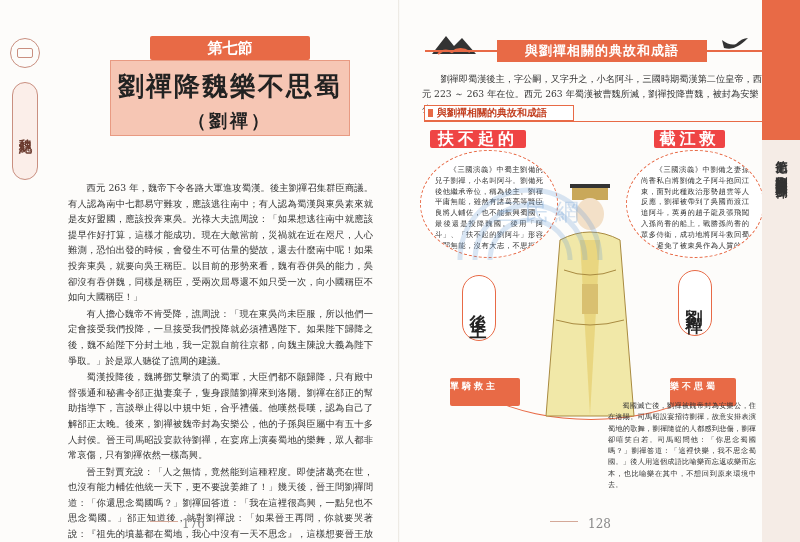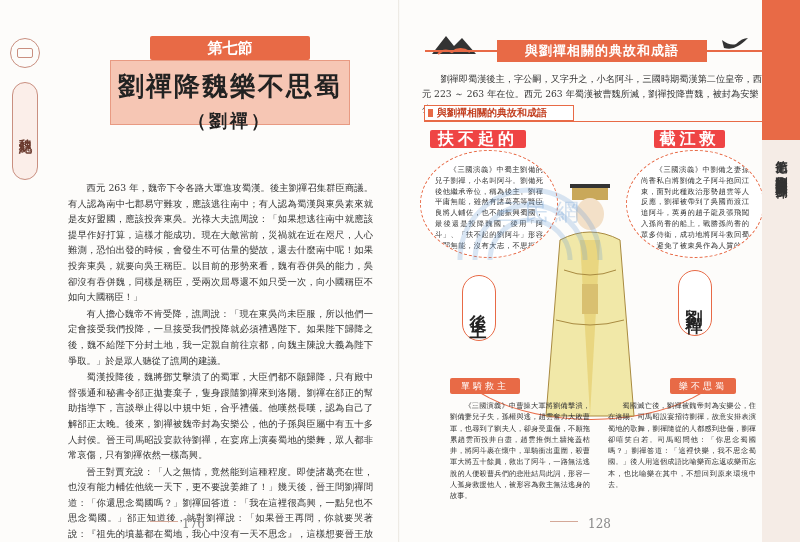--- a/index.html
+++ b/index.html
@@ -8,40 +8,40 @@
   .page{position:absolute;top:0;height:542px;background:#fdfcfa}
   .left{left:0;width:400px}
   .right{left:400px;width:400px}
   .gutter{position:absolute;left:398px;top:0;width:4px;height:542px;background:linear-gradient(90deg,#e8e4dc,#fff,#e8e4dc)}
   
   .book-icon{position:absolute;left:10px;top:38px;width:30px;height:30px;border:1.5px solid #c98f80;border-radius:50%;display:flex;align-items:center;justify-content:center}
   .book-icon span{width:16px;height:10px;border:1.5px solid #c98f80;border-radius:2px}
   .side-tag{position:absolute;left:12px;top:82px;width:26px;height:98px;border:1.5px solid #c98f80;border-radius:13px;background:#fbeee9;display:flex;align-items:center;justify-content:center}
   .side-tag span{writing-mode:vertical-rl;font-size:13px;font-weight:bold;color:#6a3a2e;letter-spacing:2px}
   .chap-label{position:absolute;left:150px;top:36px;width:160px;height:24px;background:#e86a46;color:#fff;font-size:15px;font-weight:bold;text-align:center;line-height:24px;border-radius:2px}
-  .title-box{position:absolute;left:110px;top:60px;width:240px;height:65px;background:#f6c6b4;border:1px solid #e89a82}
+  .title-box{position:absolute;left:110px;top:60px;width:240px;height:76px;background:#f6c6b4;border:1px solid #e89a82}
   .title-box .t1{position:absolute;left:0;right:0;top:8px;text-align:center;font-size:26px;font-weight:bold;color:#222;letter-spacing:2px}
   .title-box .t2{position:absolute;left:0;right:0;top:48px;text-align:center;font-size:18px;font-weight:bold;color:#222;letter-spacing:3px}
   .body-text{position:absolute;left:68px;top:180px;width:305px;font-size:9.3px;line-height:15.6px;color:#333;text-align:justify}
   .body-text p{text-indent:2em;margin-bottom:1px}
   .page-num{position:absolute;top:517px;font-size:12px;color:#888}
   .pn-left{left:182px}
   .pn-right{left:588px}
   .foot-orn{position:absolute;top:521px;width:28px;height:1px;background:#d4a898}
   
   .cloud-icon{position:absolute;left:30px;top:30px;width:48px;height:26px}
   .bird-icon{position:absolute;left:320px;top:36px;width:30px;height:16px}
   .head-bar{position:absolute;left:97px;top:40px;width:210px;height:22px;background:#e86a46;color:#fff;font-size:13px;font-weight:bold;text-align:center;line-height:22px;letter-spacing:1px}
   .head-line{position:absolute;left:25px;top:50px;width:340px;height:2px;background:#e86a46}
   .intro{position:absolute;left:22px;top:71px;width:342px;font-size:9.2px;line-height:15px;color:#333;text-indent:2em}
   .sub-head{position:absolute;left:24px;top:105px;width:150px;height:16px;border:1px solid #e86a46;background:#fff;color:#c23d1e;font-size:10px;font-weight:bold;line-height:14px;padding-left:12px}
   .sub-head:before{content:"";position:absolute;left:3px;top:3px;width:5px;height:8px;background:#e86a46}
   .sub-line{position:absolute;left:24px;top:121px;width:345px;height:1px;background:#e86a46}
   .tag{position:absolute;height:18px;background:#ef4444;color:#fff;font-size:16px;font-weight:bold;text-align:center;line-height:18px;border-radius:2px;letter-spacing:4px}
-  .tag-ft{position:absolute;height:16px;background:#e86a46;color:#fff;font-size:9px;font-weight:normal;text-align:center;line-height:16px;border-radius:2px;letter-spacing:3px}
+  .tag-ft{position:absolute;height:28px;background:#e86a46;color:#fff;font-size:9px;font-weight:bold;text-align:left;line-height:16px;border-radius:2px;letter-spacing:3px}
   .story{position:absolute;width:138px;height:108px;border-radius:50%;background:#fff;border:1px dashed #e86a46;font-size:7.3px;line-height:10.8px;color:#333;padding:14px 14px;text-align:justify;text-indent:2em;overflow:hidden}
   .story-b{position:absolute;font-size:7.2px;line-height:11.3px;color:#333;text-align:justify;text-indent:2em;overflow:hidden}
   .emperor{position:absolute;left:130px;top:180px;width:120px;height:240px}
   .arc-label{position:absolute;width:34px;height:66px;border:1.5px solid #e86a46;border-radius:17px;background:#fff;display:flex;align-items:center;justify-content:center}
   .arc-label span{writing-mode:vertical-rl;font-size:17px;font-weight:bold;color:#222;letter-spacing:8px}
   .arc{position:absolute;border:1.5px solid #e86a46;border-radius:50%}
   .side-strip{position:absolute;left:362px;top:0;width:38px;height:542px;background:#f5ece6}
   .strip-top{position:absolute;left:362px;top:0;width:38px;height:140px;background:#e86a46}
   .strip-text{position:absolute;left:362px;top:150px;width:38px;height:160px;display:flex;justify-content:center}
   .strip-text span{writing-mode:vertical-rl;font-size:12px;font-weight:bold;color:#333;letter-spacing:1px}
@@ -112,21 +112,20 @@
     </svg>
 
     <div class="arc-label" style="left:62px;top:275px">
       <span>後主</span>
     </div>
     <div class="arc-label" style="left:278px;top:270px">
       <span>劉禪</span>
     </div>
 
     <div class="tag-ft" style="left:50px;top:378px;width:70px">單騎救主</div>
-    <div class="story-b" style="left:50px;top:400px;width:140px;height:118px">《三國演義》中曹操大軍將劉備擊潰，劉備妻兒子失，孫權與逃，趙雲奮力大敗曹軍，也尋到了劉夫人，卻身受重傷，不願拖累趙雲而投井自盡，趙雲推倒土牆掩蓋枯井，將阿斗裹在懷中，單騎衝出重圍，殺曹軍大將五十餘員，救出了阿斗，一路無法逃脫的人便殺曹兵們的悲壯結局此詞，形容一人孤身救援他人，被形容為救主無法逃身的故事。</div>
 
     <div class="tag-ft" style="left:270px;top:378px;width:66px">樂不思蜀</div>
     <div class="story-b" style="left:208px;top:400px;width:148px;height:118px">蜀國滅亡後，劉禪被魏帝封為安樂公，住在洛陽。司馬昭設宴招待劉禪，故意安排表演蜀地的歌舞，劉禪隨從的人都感到悲傷，劉禪卻嘻笑自若。司馬昭問他：「你思念蜀國嗎？」劉禪答道：「這裡快樂，我不思念蜀國。」後人用這個成語比喻樂而忘返或樂而忘本，也比喻樂在其中，不想回到原來環境中去。</div>
 
     <svg class="watermark" viewBox="0 0 160 90">
       <path d="M10 80 A70 70 0 0 1 150 80" fill="none" stroke="#6b9dd4" stroke-width="5"></path>
       <path d="M25 80 A55 55 0 0 1 135 80" fill="none" stroke="#6b9dd4" stroke-width="5"></path>
       <path d="M40 80 A40 40 0 0 1 120 80" fill="none" stroke="#6b9dd4" stroke-width="5"></path>
     </svg>
     <div class="wm-text" style="opacity:.3">三民網</div>

